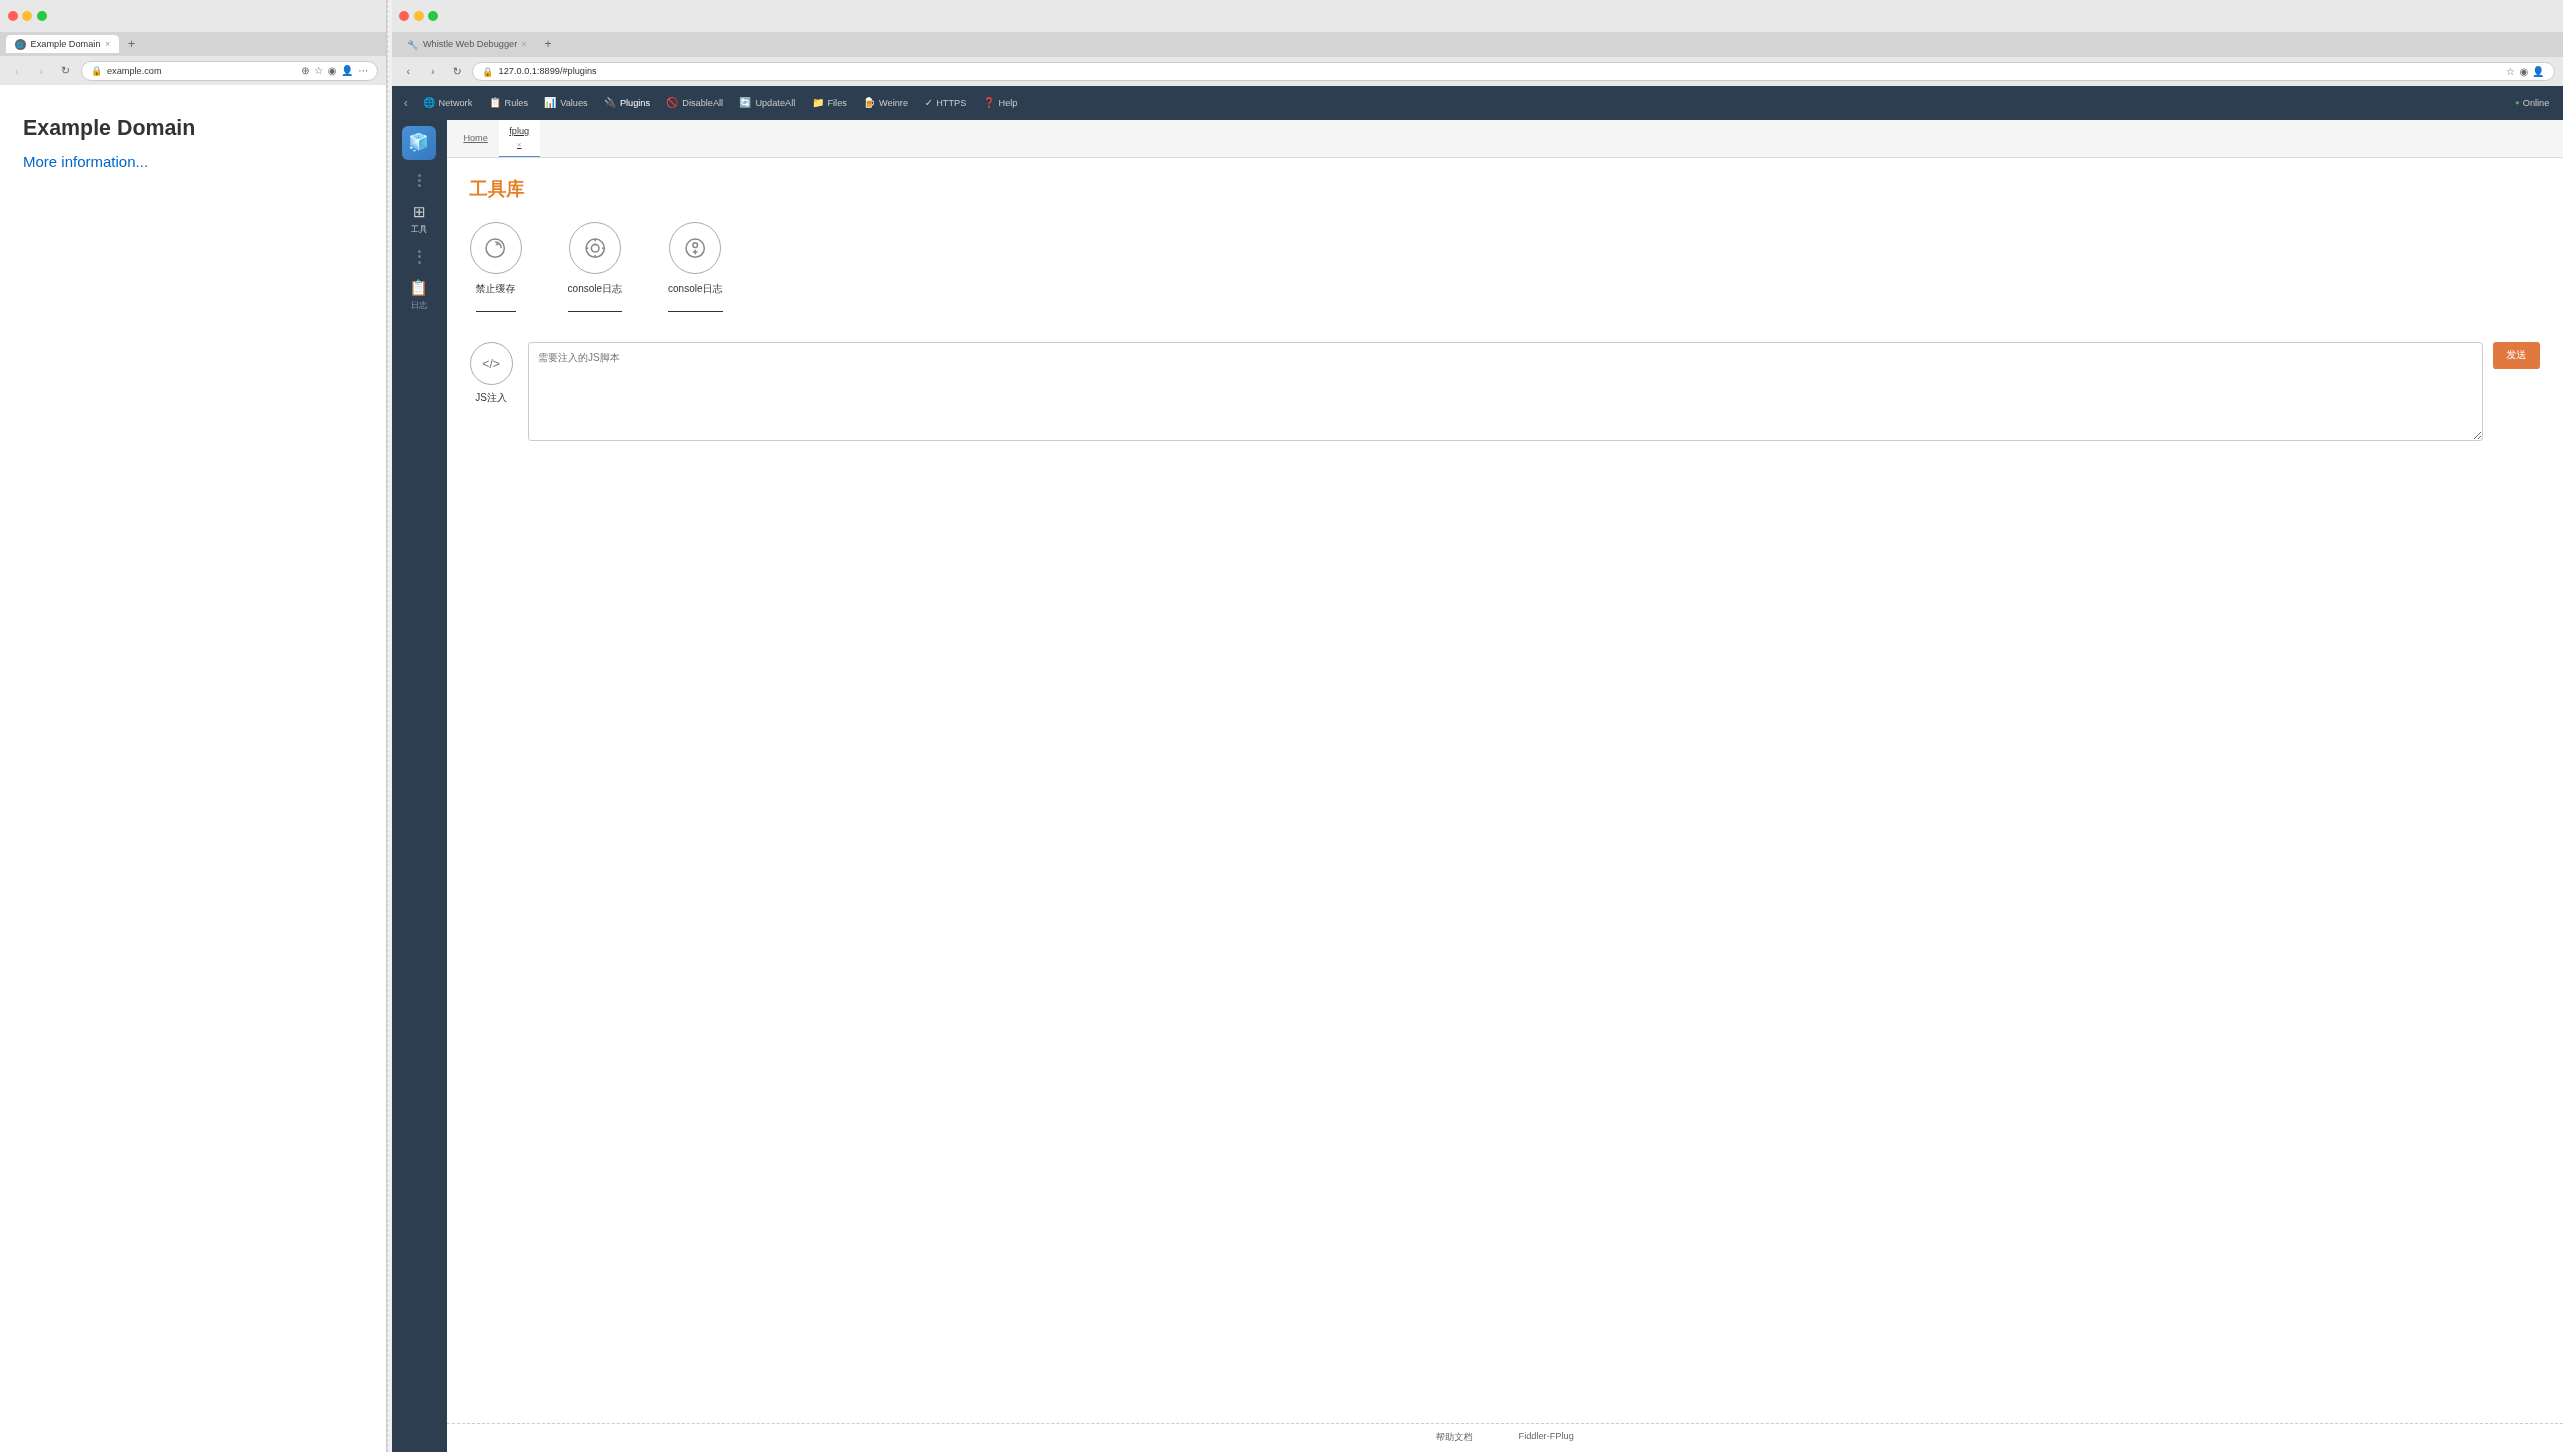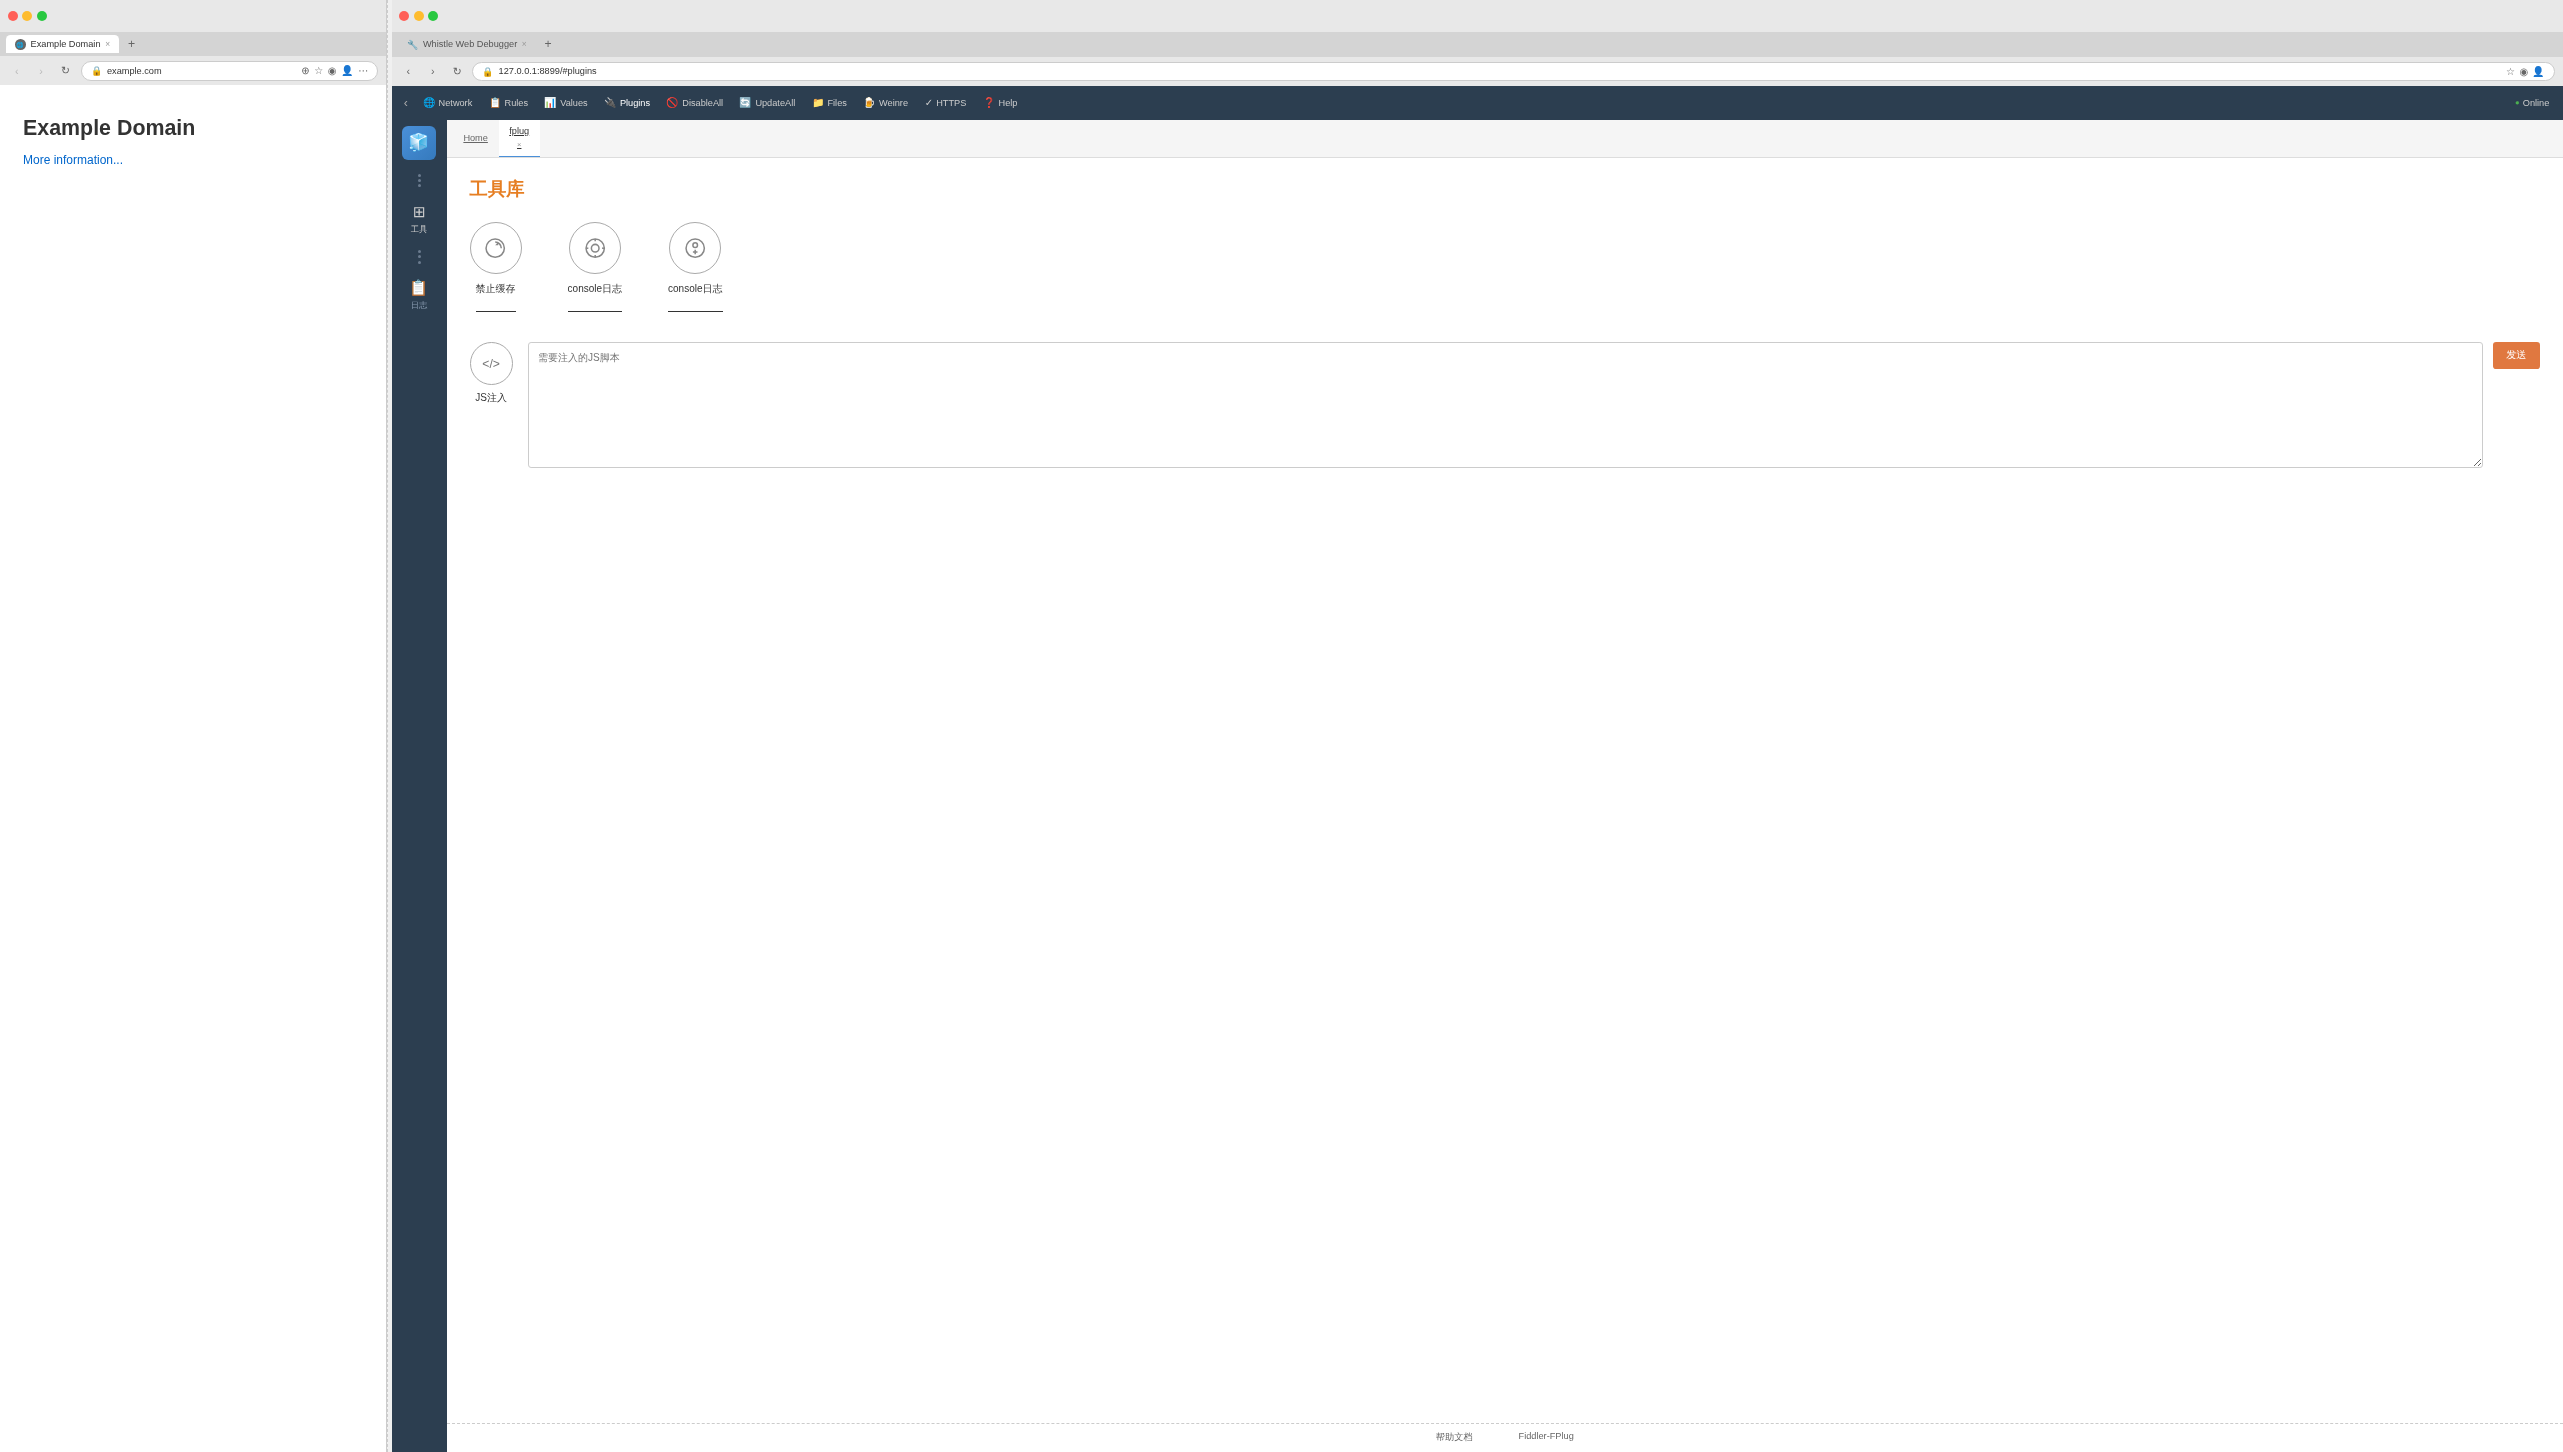--- a/index.html
+++ b/index.html
@@ -24,21 +24,21 @@
     .new-tab-btn { width: 18.3px; height: 18.3px; display: flex; align-items: center; justify-content: center; font-size: 12.2px; color: #666; cursor: pointer; border-radius: 3.1px; }
     .address-bar-left { display: flex; align-items: center; padding: 3.1px 7.6px; gap: 6.1px; background: #e8e8e8; height: 29px; }
     .nav-btn { width: 18.3px; height: 18.3px; display: flex; align-items: center; justify-content: center; color: #666; font-size: 10.7px; cursor: pointer; border-radius: 3.1px; }
     .nav-btn.disabled { color: #bbb; cursor: default; }
     .url-bar { flex: 1; background: white; border: 0.8px solid #ccc; border-radius: 12.2px; padding: 3.1px 9.2px; font-size: 9.2px; color: #333; display: flex; align-items: center; gap: 4.6px; }
     .url-bar-icons { display: flex; gap: 4.6px; margin-left: auto; }
     .url-icon { color: #666; font-size: 10px; }
     .left-content { flex: 1; padding: 30.5px 23px; background: white; }
     .page-title { font-size: 21.4px; font-weight: bold; color: #333; margin-bottom: 12.2px; }
     .page-desc { font-size: 10.7px; color: #555; line-height: 1.6; margin-bottom: 15.3px; }
-    .page-link { color: #0066cc; font-size: 12px; text-decoration: none; }
+    .page-link { color: #0066cc; font-size: 15px; text-decoration: none; }
 
     
     .right-browser { flex: 1; display: flex; flex-direction: column; background: white; }
     .right-chrome { background: #e8e8e8; }
     .right-titlebar { display: flex; align-items: center; padding: 6.1px 7.6px; gap: 6.1px; height: 32px; }
     .tab-bar-right { display: flex; align-items: center; background: #d4d4d4; padding: 3.1px 6.1px; gap: 3.1px; }
     .tab-right { display: flex; align-items: center; gap: 4.6px; background: white; border-radius: 4.6px 4.6px 0 0; padding: 3.8px 9.2px; font-size: 9.2px; color: #333; }
     .tab-right.inactive { background: transparent; color: #555; }
     .address-bar-right { display: flex; align-items: center; padding: 3.1px 7.6px; gap: 6.1px; background: #e8e8e8; height: 29px; }
 
@@ -83,21 +83,21 @@
     .tool-item { display: flex; flex-direction: column; align-items: center; gap: 7.6px; cursor: pointer; }
     .tool-icon-wrap { width: 52px; height: 52px; border-radius: 50%; border: 1.1px solid #aaa; display: flex; align-items: center; justify-content: center; color: #666; font-size: 21.4px; background: white; }
     .tool-label { font-size: 10px; color: #333; border-bottom: 0.8px solid #333; padding-bottom: 15px; }
 
     
     .js-inject-row { display: flex; align-items: flex-start; gap: 15.3px; margin-top: 7.6px; }
     .js-inject-icon-wrap { display: flex; flex-direction: column; align-items: center; gap: 6.1px; }
     .js-icon { width: 43px; height: 43px; border-radius: 50%; border: 1.1px solid #aaa; display: flex; align-items: center; justify-content: center; color: #666; font-size: 13.7px; background: white; }
     .js-label { font-size: 10px; color: #333; }
     .js-textarea-wrap { flex: 1; display: flex; gap: 9.2px; align-items: flex-start; }
-    .js-textarea { flex: 1; height: 126px; border: 0.8px solid #ccc; border-radius: 3.1px; padding: 7.6px 9.2px; font-size: 10px; color: #999; resize: vertical; outline: none; font-family: inherit; }
+    .js-textarea { flex: 1; height: 99px; border: 0.8px solid #ccc; border-radius: 3.1px; padding: 7.6px 9.2px; font-size: 10px; color: #999; resize: vertical; outline: none; font-family: inherit; }
     .js-send-btn { background: #e07840; color: white; border: none; border-radius: 3.1px; padding: 6.1px 13.7px; font-size: 10px; cursor: pointer; white-space: nowrap; }
 
     
     .footer { background: white; border-top: 0.8px dashed #ccc; padding: 7.6px 0; display: flex; justify-content: center; gap: 46px; }
     .footer-link { font-size: 9.2px; color: #666; cursor: pointer; }
 
     
     .resize-handle { width: 4.6px; background: transparent; cursor: col-resize; border-left: 0.8px dashed #ccc; }
   </style>
 </head>

